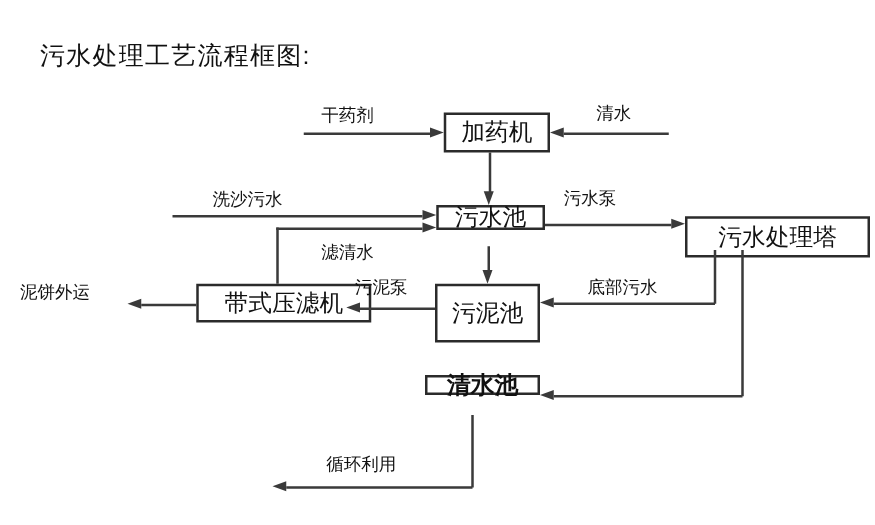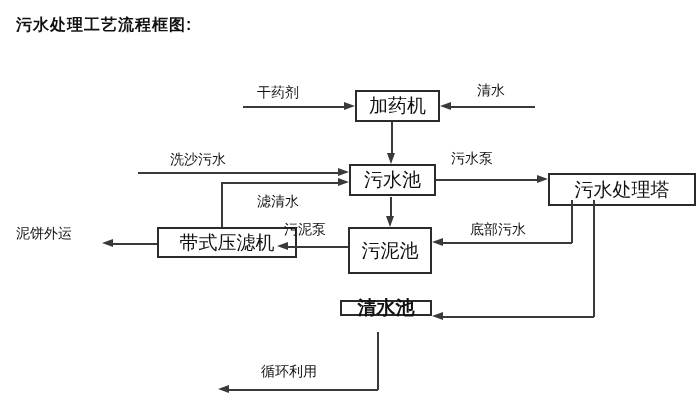--- a/index.html
+++ b/index.html
@@ -4,35 +4,35 @@
 <style>
   :root{
     --line:#3a3a3a;
     --box-border:#2b2b2b;
     --text:#111111;
     --background:#ffffff;
   }
   html,body{margin:0;padding:0;}
   body{font-family:"Liberation Sans", sans-serif; background:#fff;}
   #stage{position:relative;width:700px;height:420px;background:var(--background);overflow:hidden;}
-  #page-title{position:absolute;left:16px;top:15px;margin:0;font-size:16px;font-weight:bold;color:var(--text);letter-spacing:1px;}
+  #page-title{position:absolute;left:16px;top:15px;margin:16px;font-size:20px;font-weight:normal;color:var(--text);letter-spacing:1px;}
   .node{position:absolute;box-sizing:border-box;border:2px solid var(--box-border);background:#fff;
         display:flex;align-items:center;justify-content:center;font-size:19px;color:var(--text);
         white-space:nowrap;}
   .hl{position:absolute;height:1.5px;background:var(--line);}
   .vl{position:absolute;width:1.5px;background:var(--line);}
   .ah{position:absolute;width:0;height:0;}
   .ah-r{border-top:4.5px solid transparent;border-bottom:4.5px solid transparent;border-left:11px solid var(--line);}
   .ah-l{border-top:4.5px solid transparent;border-bottom:4.5px solid transparent;border-right:11px solid var(--line);}
   .ah-d{border-left:4.5px solid transparent;border-right:4.5px solid transparent;border-top:11px solid var(--line);}
   .elabel{position:absolute;font-size:14px;color:var(--text);white-space:nowrap;}
 
   
   #n-dosing {left:355px;top:90px; width:85px; height:32px;}
-  #n-sewage {left:349px;top:164px;width:87px; height:32px;}
+  #n-sewage {left:349px;top:164px;width:87px; height:20px;}
   #n-tower  {left:548px;top:173px;width:148px;height:33px;}
   #n-press  {left:157px;top:227px;width:140px;height:31px;}
   #n-sludge {left:348px;top:227px;width:84px; height:47px;}
   #n-clean  {left:340px;top:300px;width:92px; height:16px;font-weight:bold;}
 
   
   #l-dry      {left:243px;top:106px;width:102px;}
   #a-dry      {left:344px;top:102px;}
   #l-cw       {left:451px;top:106px;width:84px;}
   #a-cw       {left:440px;top:102px;}

